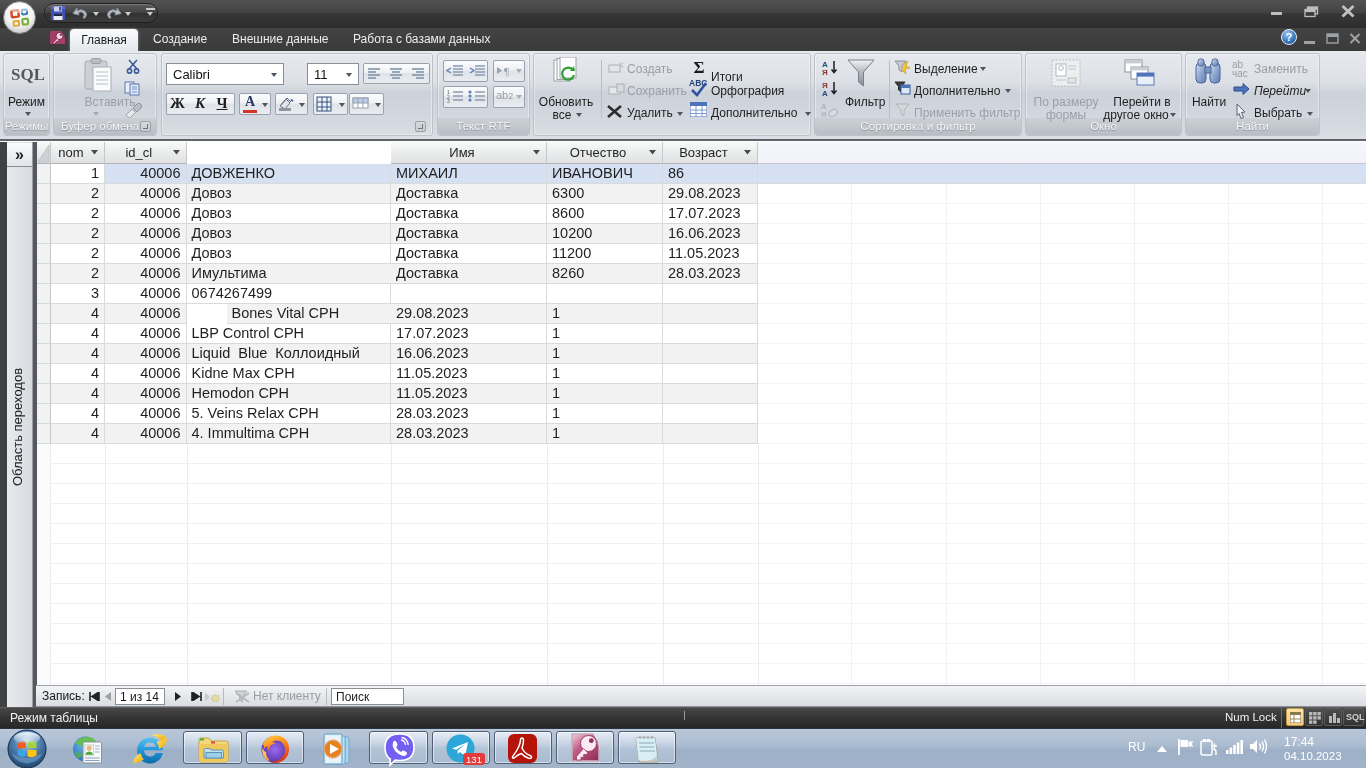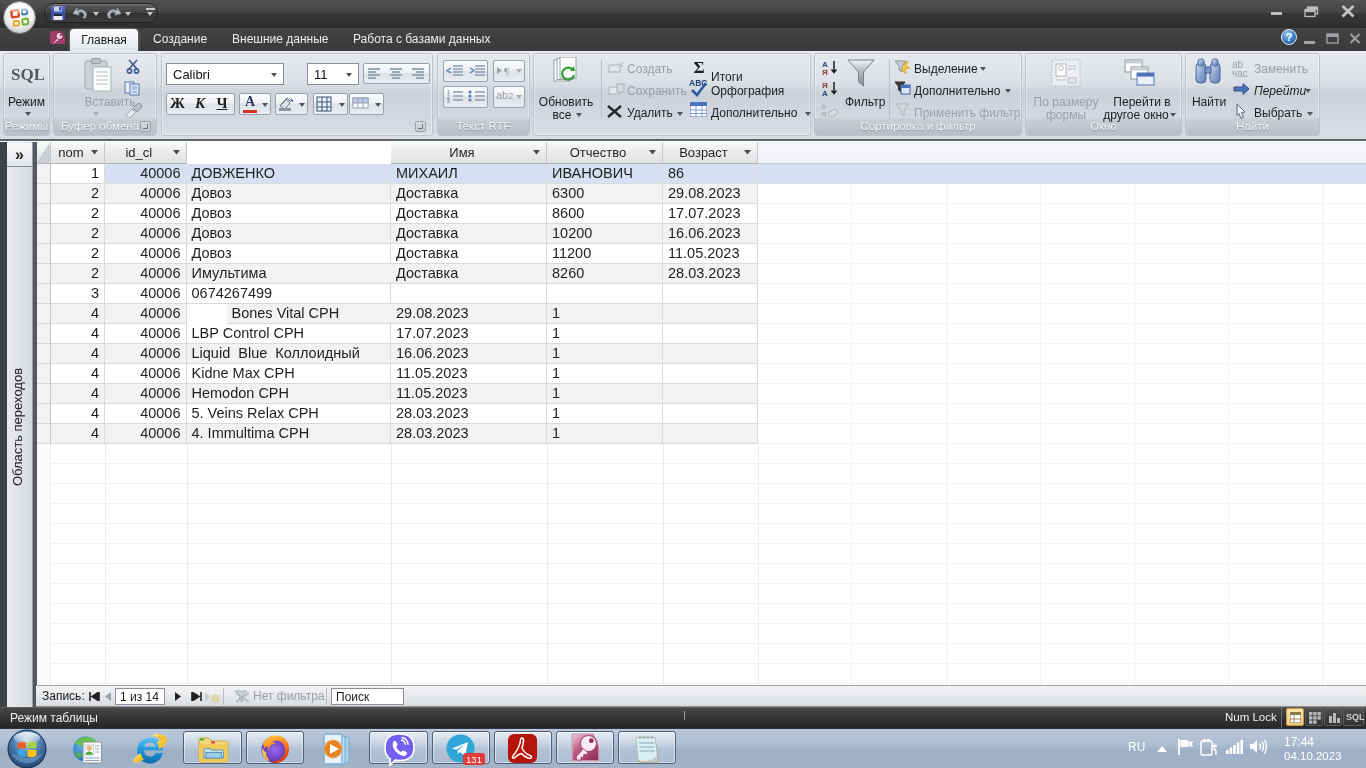--- a/index.html
+++ b/index.html
@@ -652,21 +652,21 @@
         </svg>
       <svg class="abs" style="left:168px;top:6px;" width="16" height="10" viewBox="0 0 16 10">
           <path d="M1 0.5 L6 5 L1 9.5 Z" fill="#c9cdd2"></path>
           <path d="M11 2 l1.2 2 2.3-1 -0.6 2.4 2.4 0.8 -2.2 1.2 1 2.2 -2.4-0.6 -0.8 2.3 -1.2-2.1 -2.2 1 0.5-2.4 -2.3-0.9 2.1-1.1 -0.9-2.2 2.3 0.5 z" fill="#e4d9a8" stroke="#cfc07f" stroke-width=".5"></path>
         </svg>
       <div class="abs" style="left:187px;top:2px;width:1px;height:17px;background:#b7bbc0;"></div>
       <svg class="abs" style="left:198px;top:4px;" width="17" height="14" viewBox="0 0 17 14">
           <path d="M1 1 H13 L8.5 6.5 V12 L5.5 10 V6.5 Z" fill="#cfd3d8" stroke="#aeb2b8"></path>
           <path d="M2 3 L15 12 M15 3 L2 12" stroke="#b4b8be" stroke-width="1.8"></path>
         </svg>
-      <div class="abs" style="left:217px;top:3px;color:#9a9ea4;">Нет фильтра</div>
+      <div class="abs" style="left:217px;top:3px;color:#9a9ea4;">Нет клиенту</div>
       <div class="abs" style="left:290px;top:2px;width:1px;height:17px;background:#b7bbc0;"></div>
       <div class="abs" style="left:295px;top:2px;width:73px;height:17px;background:#fff;border:1px solid #8a9098;padding:1px 0 0 4px;color:#222;">Поиск</div>
     </div>
   </div>
   <div class="abs" id="statusbar">
     <div class="abs" style="left:10px;top:4px;">Режим таблицы</div>
     <div class="abs" style="left:684px;top:4px;width:1px;height:9px;background:#9a9a9a;"></div>
     <div class="abs" style="left:1225px;top:4px;font-size:11.5px;">Num Lock</div>
     <div class="abs" style="left:1281px;top:0;width:1px;height:21px;background:#6a6a6a;"></div>
     <div class="abs" style="left:1286px;top:1px;width:18px;height:18px;background:linear-gradient(#fbe3a9,#f0c97c);border:1px solid #c49a45;border-radius:2px;">

